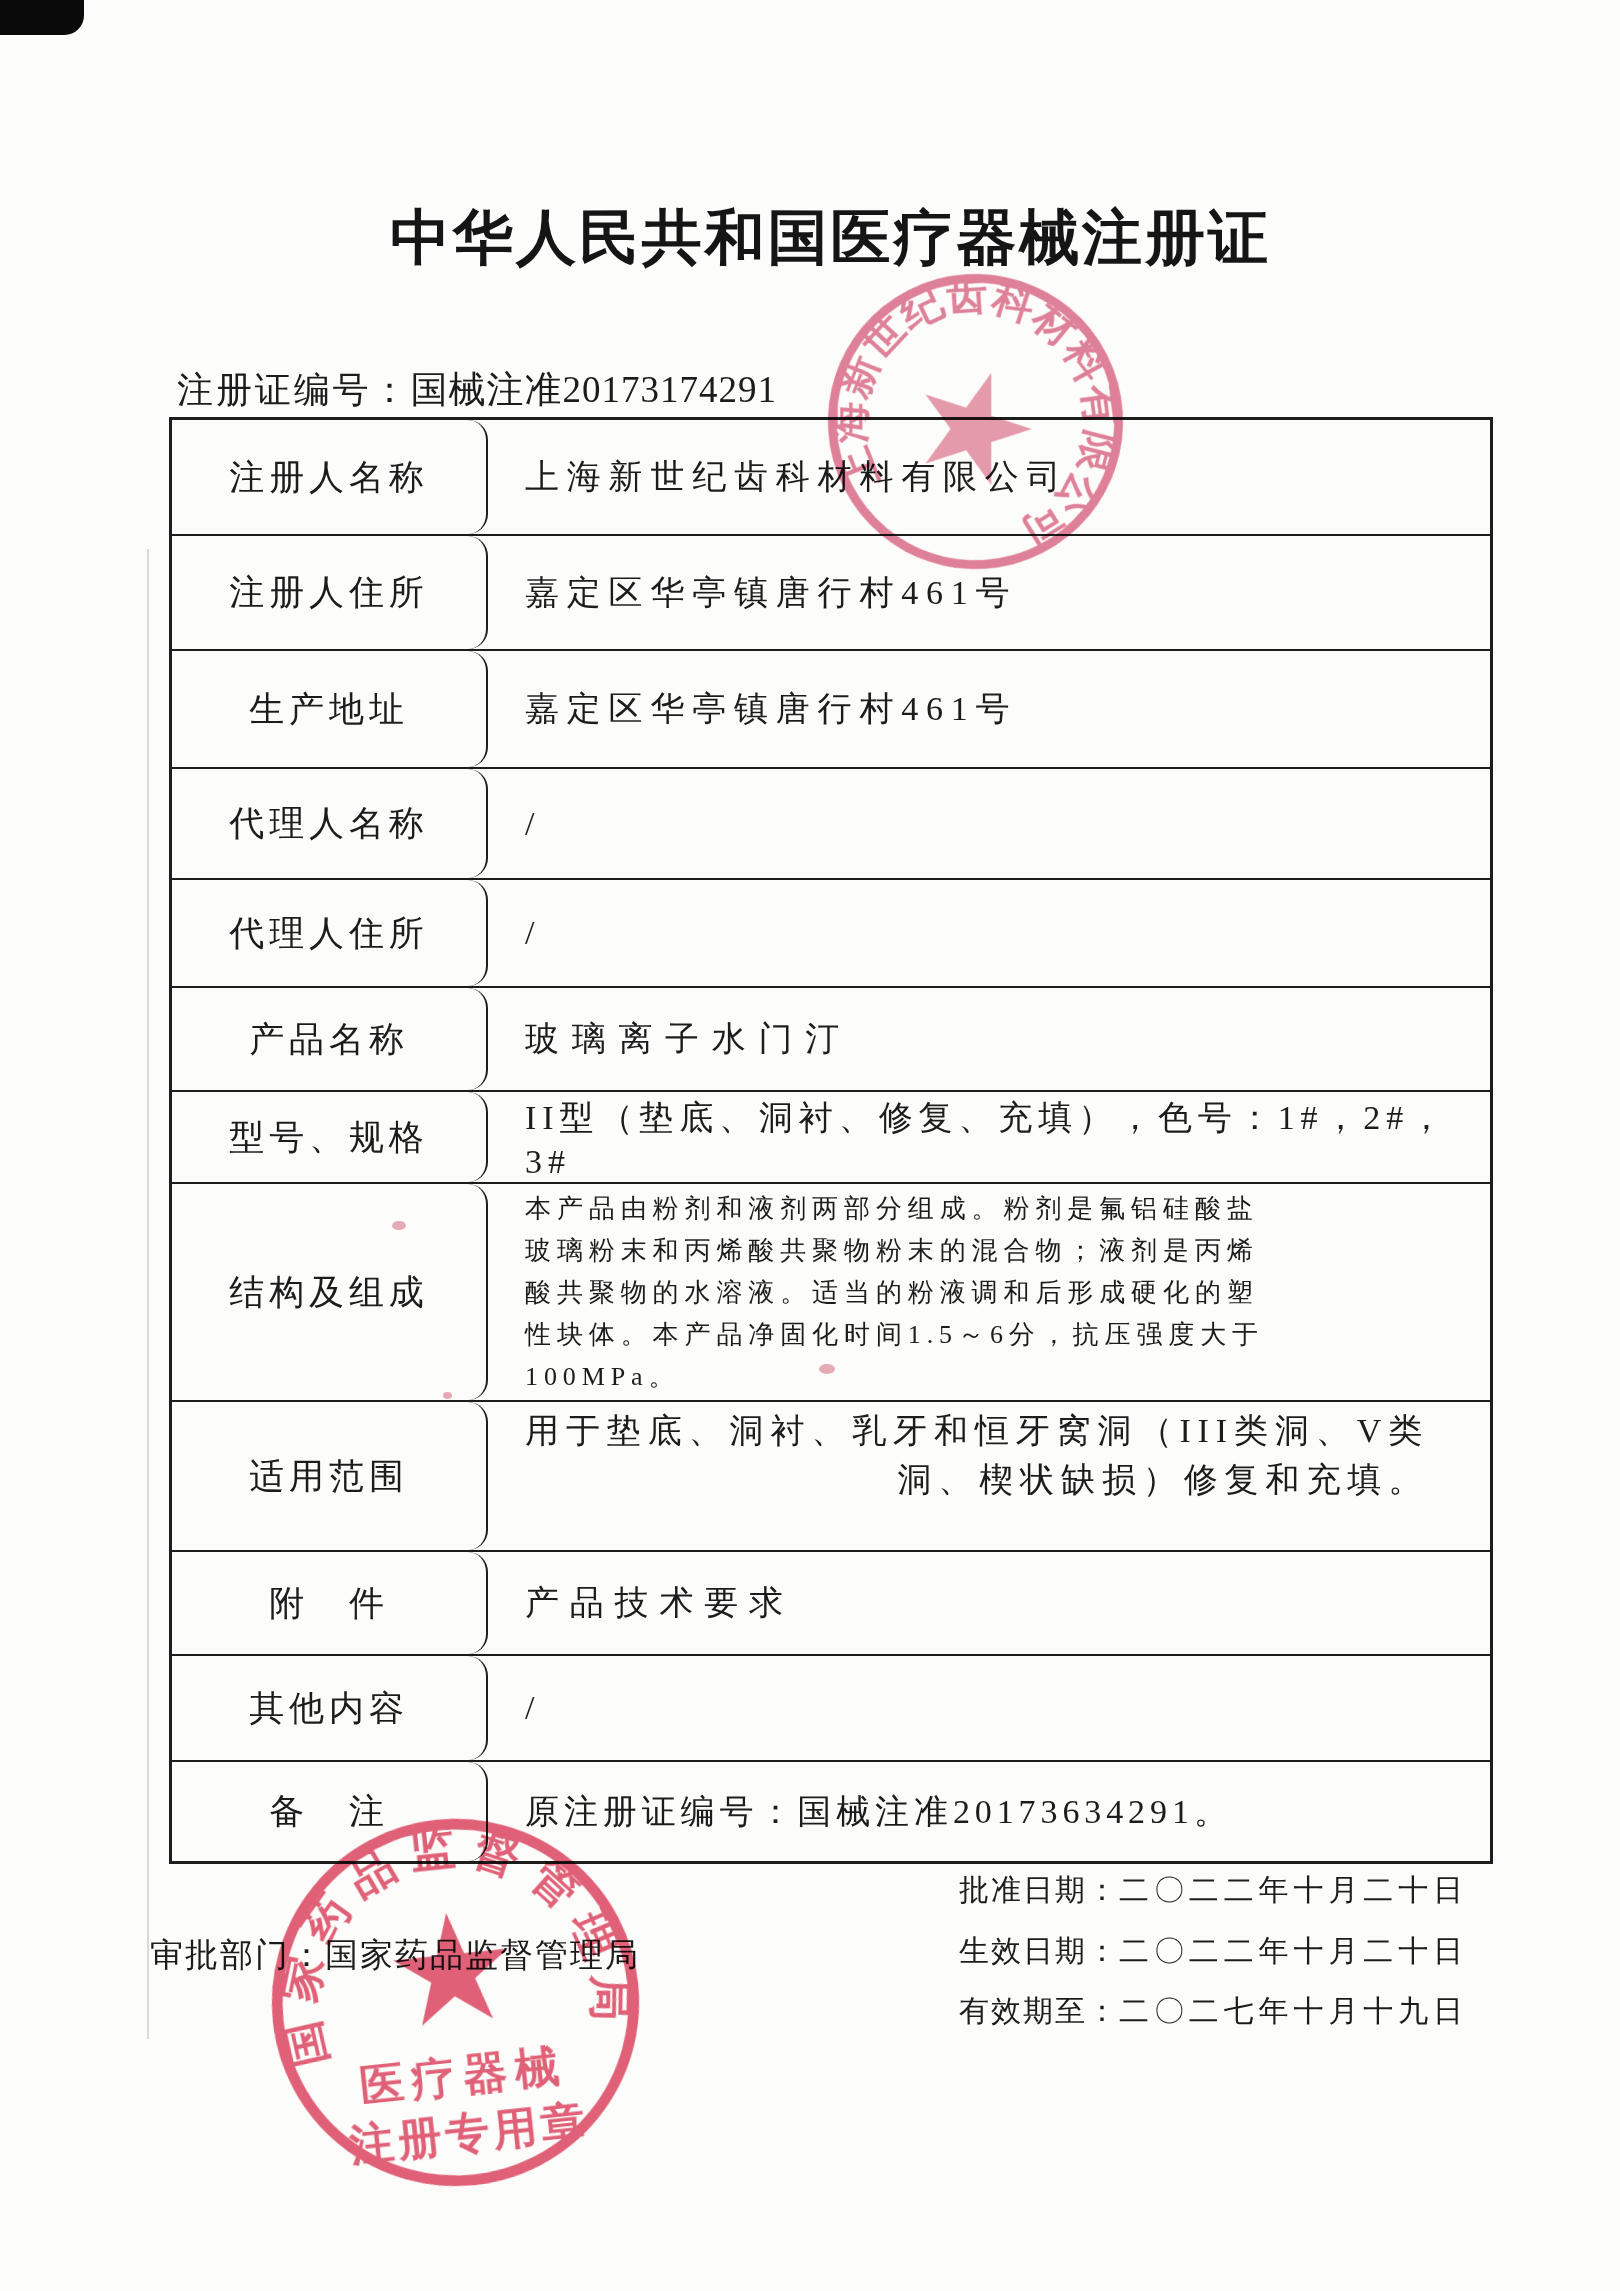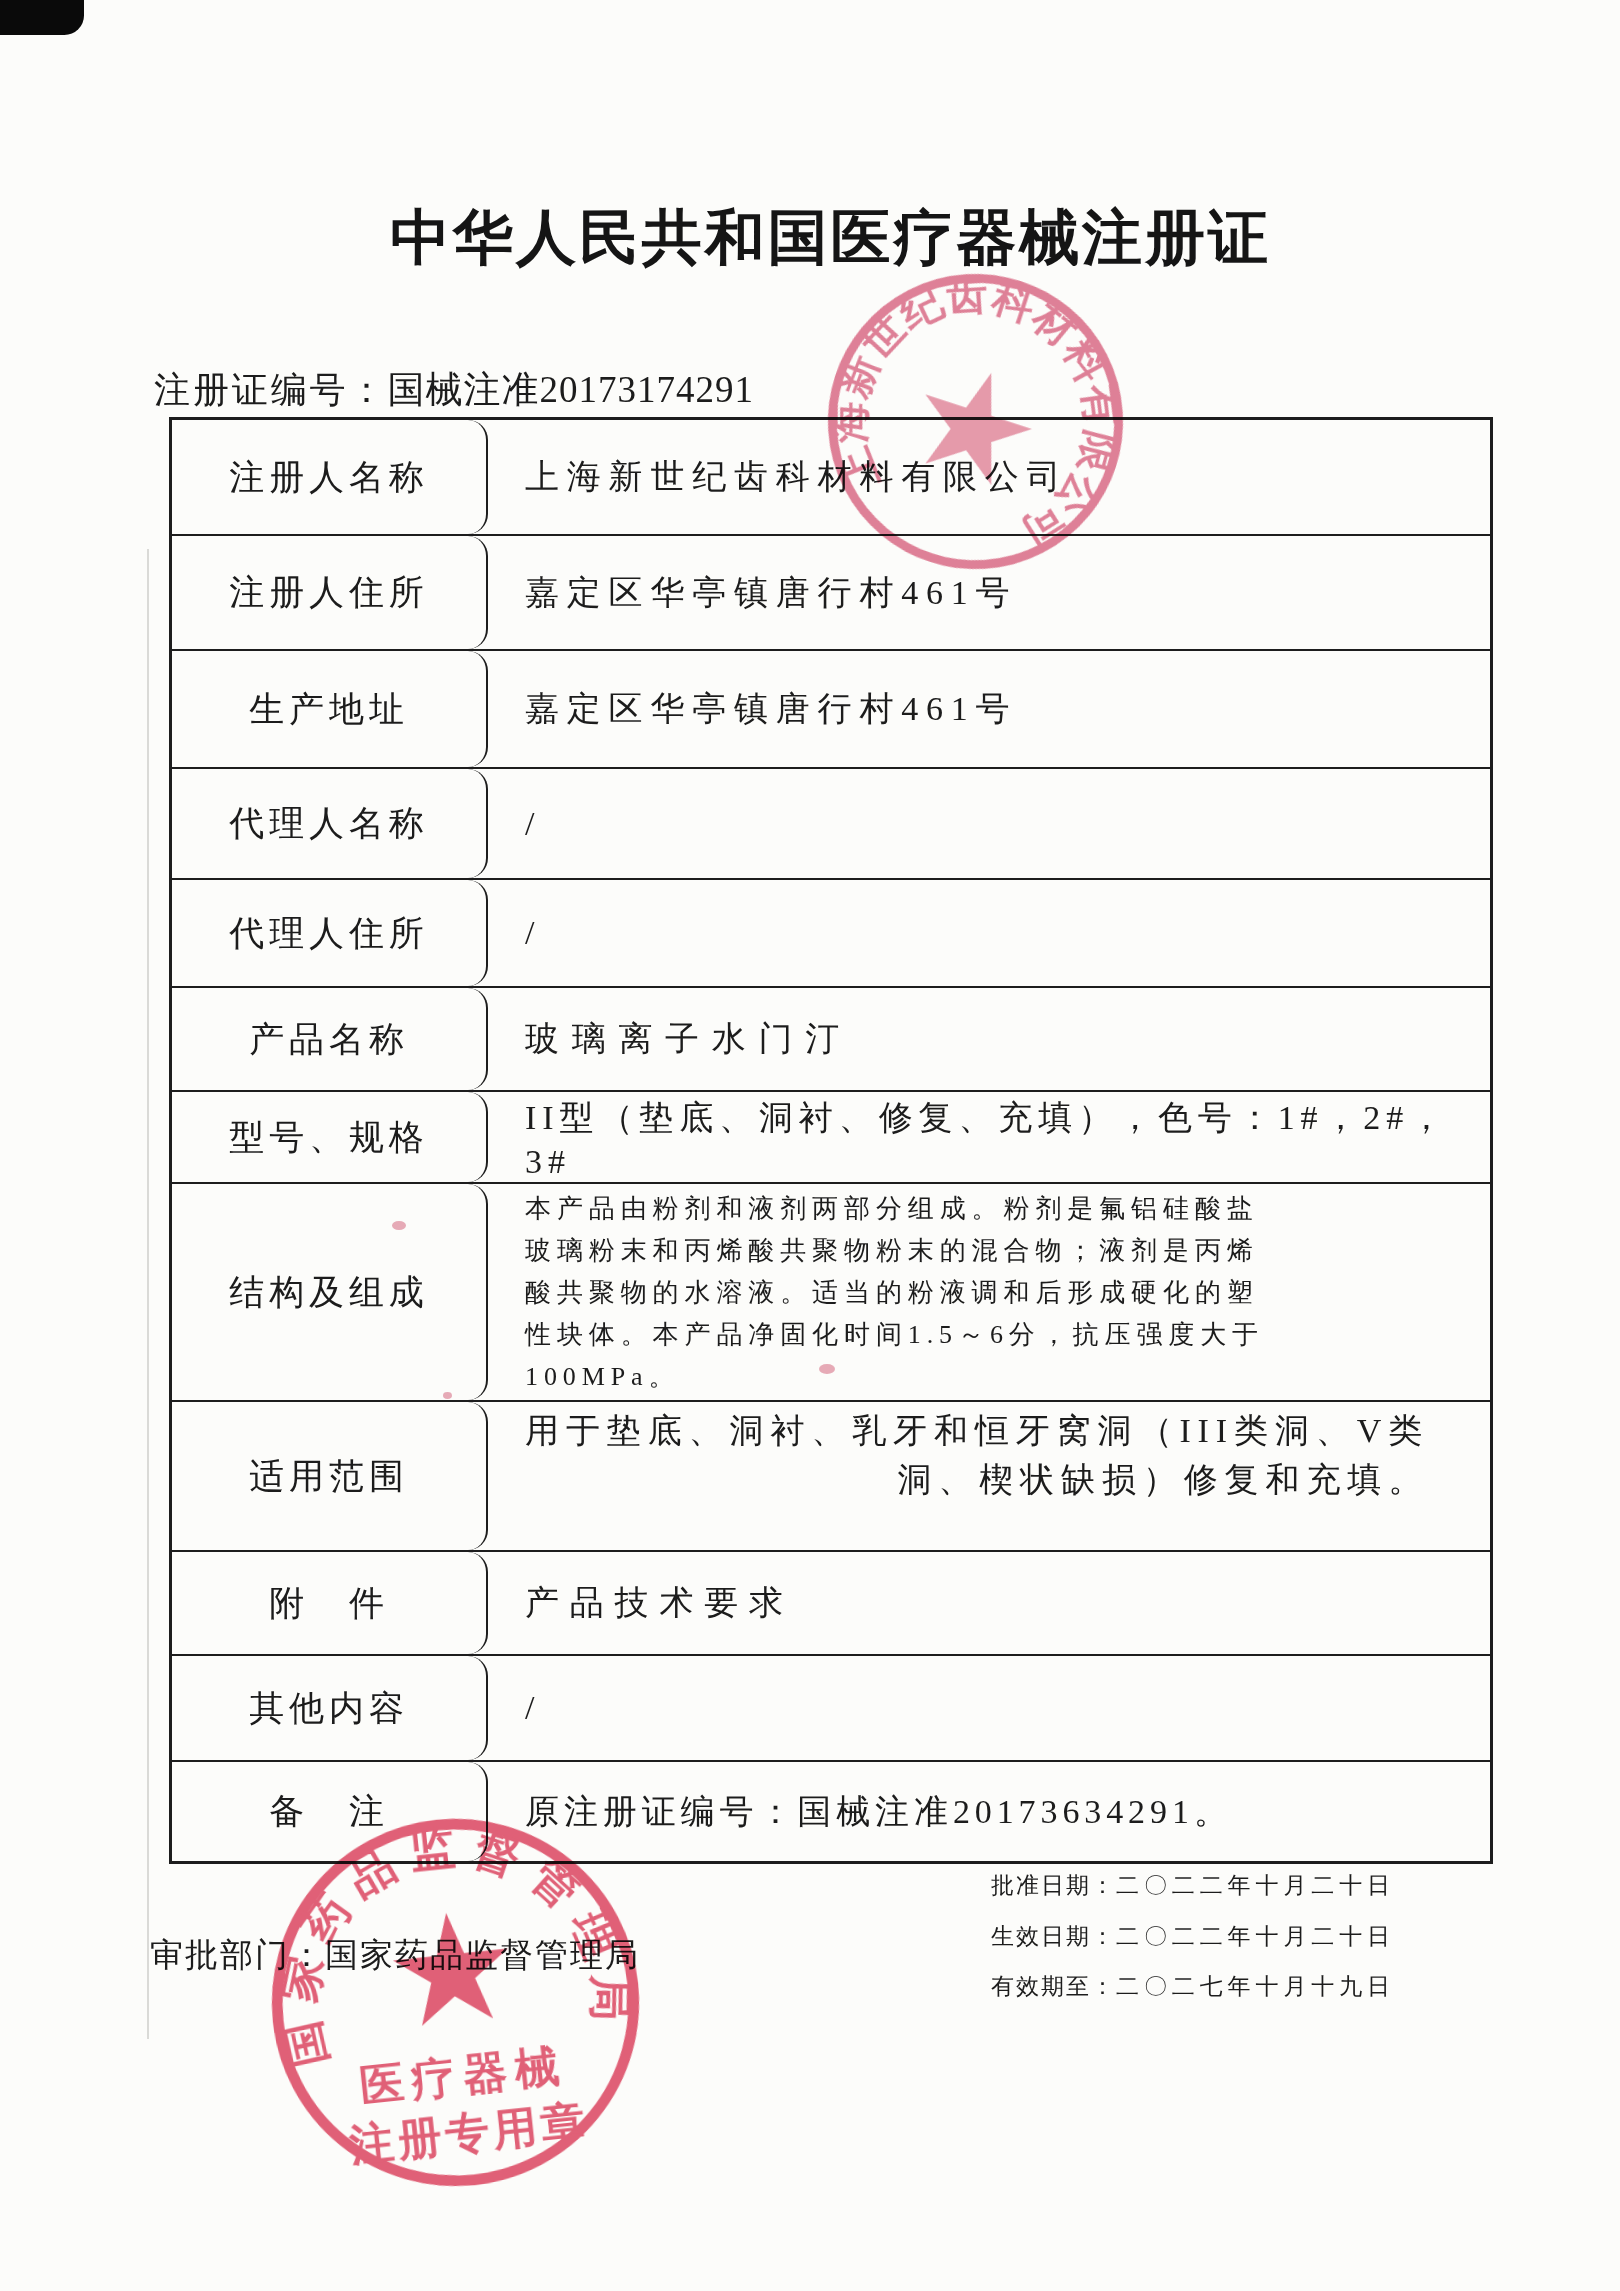--- a/index.html
+++ b/index.html
@@ -18,21 +18,21 @@
   .speck{position:absolute;border-radius:50%;background:rgba(205,70,100,.45);}
 
   
   .title{
     position:absolute;left:0;top:186px;width:100%;
     text-align:center;padding-left:41px;box-sizing:border-box;
     font-family:"Liberation Sans","DejaVu Sans",sans-serif;
     font-weight:900;font-size:60px;letter-spacing:2.9px;color:#151515;margin-top:12px;
   }
   
-  .certline{position:absolute;left:154px;top:365px;font-size:36px;letter-spacing:2.9px;white-space:nowrap;text-align:right;}
+  .certline{position:absolute;left:177px;top:365px;font-size:36px;letter-spacing:2.9px;white-space:nowrap;text-align:right;}
   .certline .num{font-size:37px;letter-spacing:1px;}
 
   
   .cert-table{
     position:absolute;left:169px;top:417px;width:1324px;
     border:3.9px solid #1d1d1d;box-sizing:border-box;background:transparent;
   }
   .row{display:flex;border-bottom:2.9px solid #1d1d1d;box-sizing:border-box;}
   .row:last-child{border-bottom:none;}
   .row .label{
@@ -52,21 +52,21 @@
   .r6 .val span{letter-spacing:12.7px;}
   .r7 .val span{letter-spacing:5.9px;line-height:44px;}
   .r8 .val span{letter-spacing:5.9px;line-height:42px;font-size:26px;}
   .r9 .val span{letter-spacing:6.9px;line-height:49px;text-align:right;}
   .r10 .val span{letter-spacing:10.8px;}
   .r12 .val span{letter-spacing:4.9px;}
 
   
   .approval{position:absolute;left:150px;top:1933px;font-size:33px;letter-spacing:2px;white-space:nowrap;}
   .dates{position:absolute;left:959px;top:1870px;}
-  .dates .dline{font-size:23px;white-space:nowrap;margin-bottom:19.6px;letter-spacing:2px;margin-left:32px;}
+  .dates .dline{font-size:30px;white-space:nowrap;margin-bottom:19.6px;letter-spacing:2px;}
   .dates .dline .dv{letter-spacing:4.9px;}
 
   
   .stamp{position:absolute;mix-blend-mode:multiply;pointer-events:none;}
   .stamp svg{display:block;}
   .stamp-company{left:799px;top:245px;opacity:.78;transform:rotate(18deg);filter:blur(0.6px);}
   .stamp-authority{left:240px;top:1787px;opacity:.9;transform:rotate(-6deg);filter:blur(0.4px);}
   .stamp text{font-family:"Liberation Sans","DejaVu Sans",sans-serif;font-weight:bold;}
 </style>
 </head>

